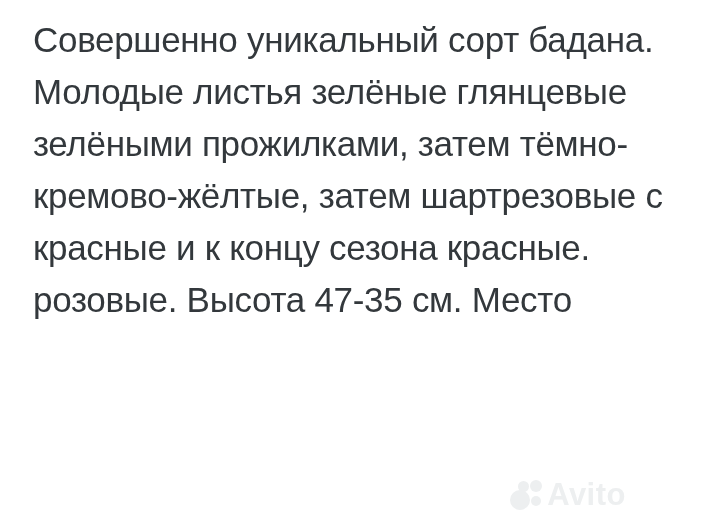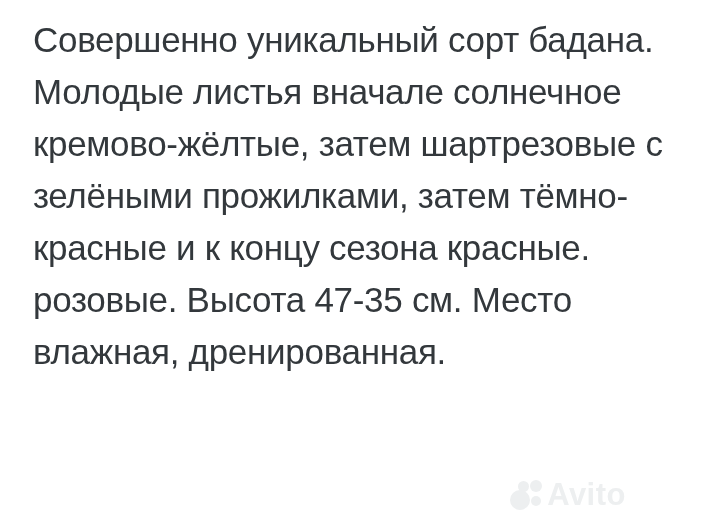--- a/index.html
+++ b/index.html
@@ -78,26 +78,25 @@
     letter-spacing: 0.5px;
   }
 </style>
 </head>
 <body>
 
 <div class="page">
 
   <div class="description">
     <div class="line">Совершенно уникальный сорт бадана.</div>
-    <div class="line">Молодые листья вначале солнечное</div>
+    <div class="line">Молодые листья зелёные глянцевые</div>
+    <div class="line">зелёными прожилками, затем тёмно-</div>
     <div class="line">кремово-жёлтые, затем шартрезовые с</div>
-    <div class="line">зелёными прожилками, затем тёмно-</div>
     <div class="line">красные и к концу сезона красные.</div>
     <div class="line">розовые. Высота 47-35 см. Место</div>
-    <div class="line">влажная, дренированная.</div>
   </div>
 
   <div class="watermark">
     <span class="wm-logo">
       <i class="c c1"></i>
         <i class="c c2"></i>
         <i class="c c3"></i>
         <i class="c c4"></i>
     </span>
     <span class="wm-text">Avito</span>

